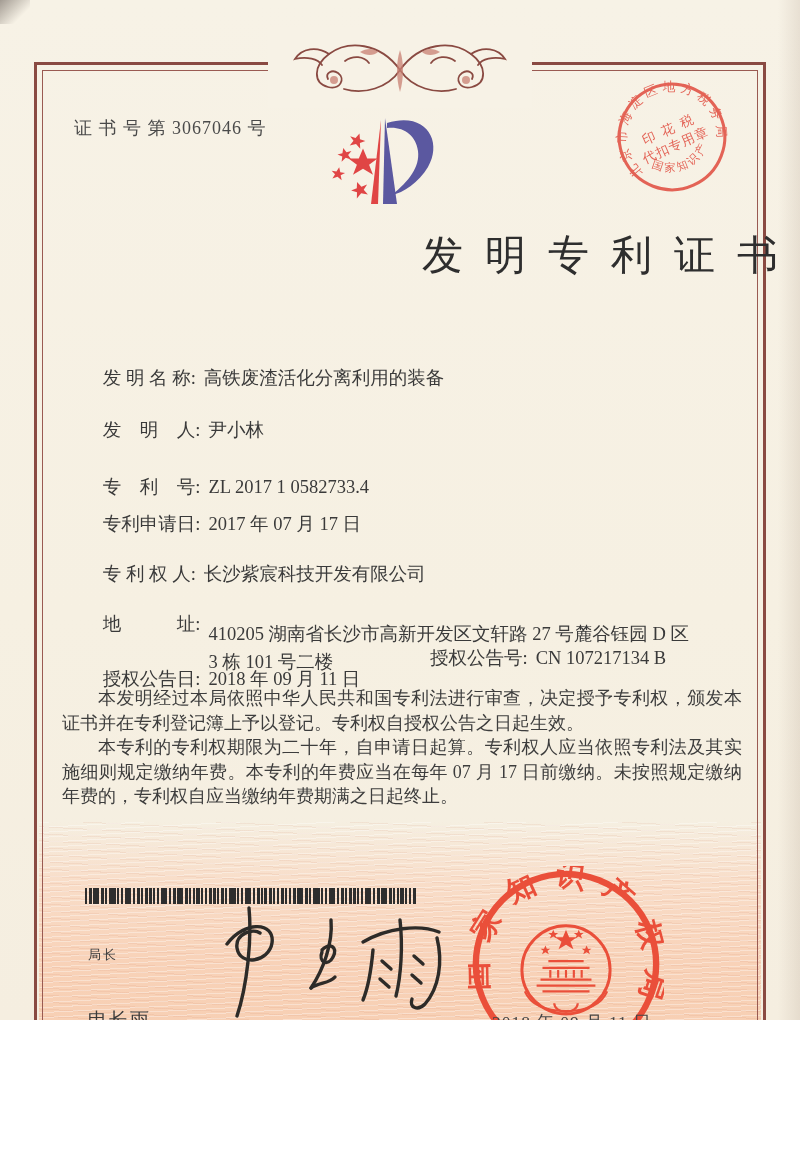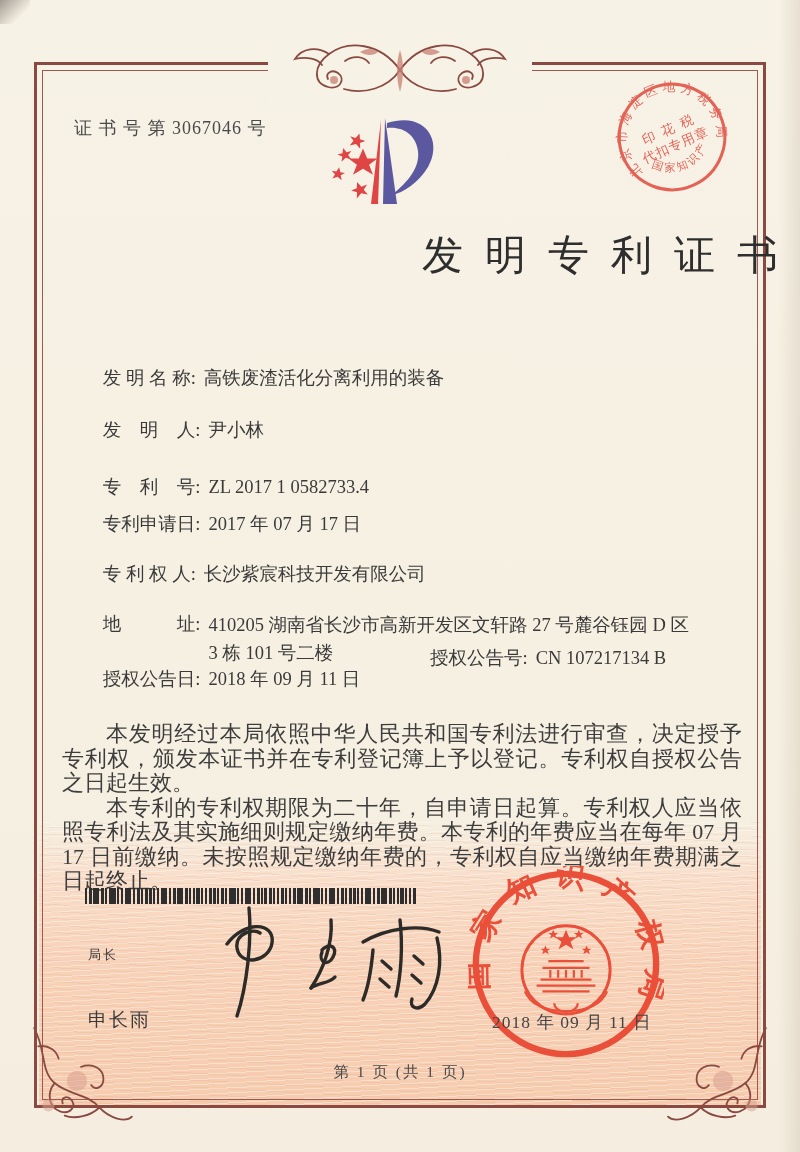--- a/index.html
+++ b/index.html
@@ -1,20 +1,20 @@
 <!DOCTYPE html>
 <html><head>
 <meta charset="utf-8">
 <style>
   * { margin:0; padding:0; box-sizing:border-box; }
   html,body { width:800px; height:1152px; }
   body { font-family:"Liberation Serif","DejaVu Serif",serif; }
 
   .page {
-    position:relative; width:800px; height:1152px; overflow:hidden;
+    position:relative; width:800px; height:1020px; overflow:hidden;
     background:linear-gradient(180deg,#f7f2e6 0%,#f6f0e2 60%,#f5eee0 100%);
   }
   
   .page::before{
     content:""; position:absolute; left:0; top:0; width:30px; height:24px;
     background:linear-gradient(135deg,rgba(60,50,45,.45),rgba(60,50,45,0) 70%);
     pointer-events:none;
   }
   .page::after{
     content:""; position:absolute; right:0; top:0; width:22px; height:100%;
@@ -51,26 +51,26 @@
   .title{
     position:absolute; left:0; top:228px; width:100%;
     text-align:right; font-size:41px; color:#2e2e2e;
     letter-spacing:22px; text-indent:22px; font-weight:500;
   }
 
   .fields{ position:absolute; left:75px; top:344px; width:670px; color:#3a3a3a; }
   .frow{ position:absolute; left:0; font-size:18.5px; white-space:pre; }
   .frow .flabel{ display:inline-block; color:#3a3a3a;font-family:Liberation Serif, serif; }
   .frow .fvalue{ margin-left:8px; }
-  .addr-val{ display:inline-block; vertical-align:top; margin-left:8px; white-space:normal; line-height:28px; }
+  .addr-val{ display:inline-block; vertical-align:top; margin-left:8px; white-space:normal; line-height:28px;margin-top:9px; }
   .pair2{ position:absolute; left:355px; top:0; white-space:pre; }
 
   .paragraphs{
-    position:absolute; left:62px; top:722px; width:680px;
-    font-size:22px; line-height:24.5px; color:#3d3d3d;
+    position:absolute; left:62px; top:686px; width:680px;
+    font-size:18px; line-height:24.5px; color:#3d3d3d;
     text-align:justify;
   }
   .paragraphs p{ text-indent:2em; }
 
   .barcode{
     position:absolute; left:85px; top:888px; width:332px; height:16px;
     background-image:
       repeating-linear-gradient(90deg,#2e2e2e 0 2px,transparent 2px 4px),
       repeating-linear-gradient(90deg,#2e2e2e 0 1px,transparent 1px 6px),
       repeating-linear-gradient(90deg,transparent 0 9px,#2e2e2e 9px 12px,transparent 12px 17px);

